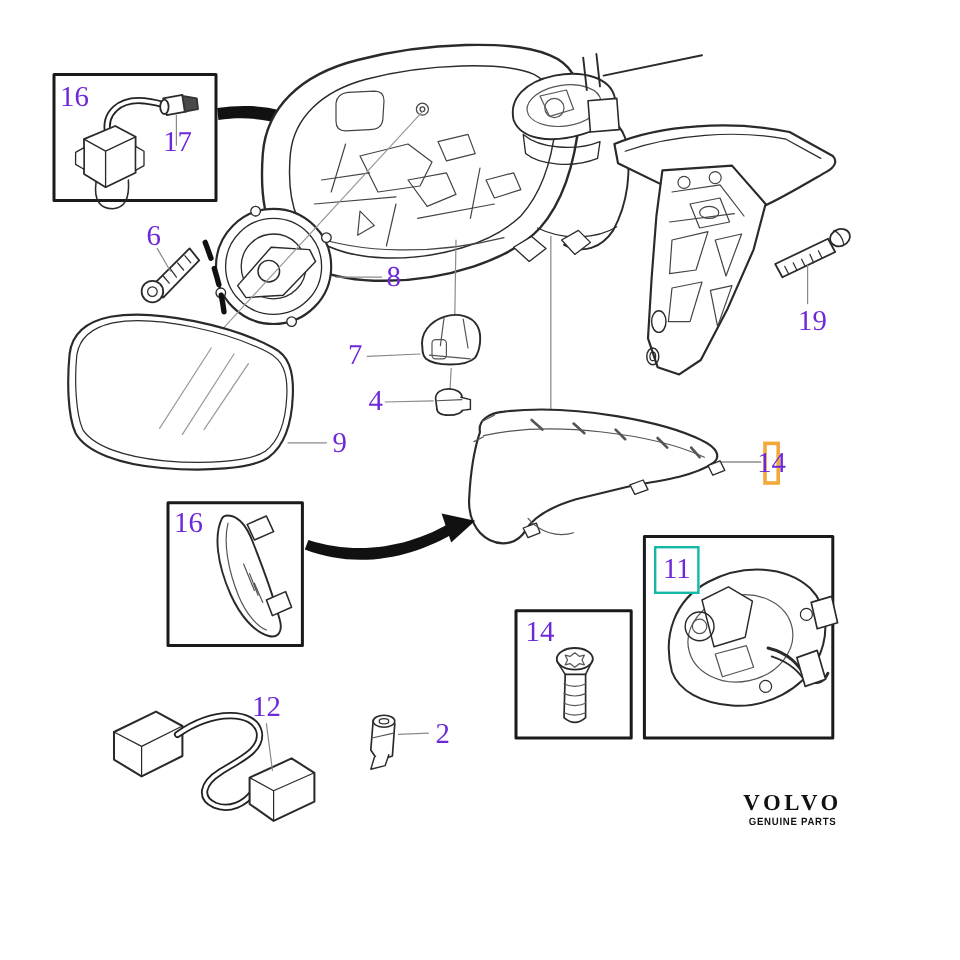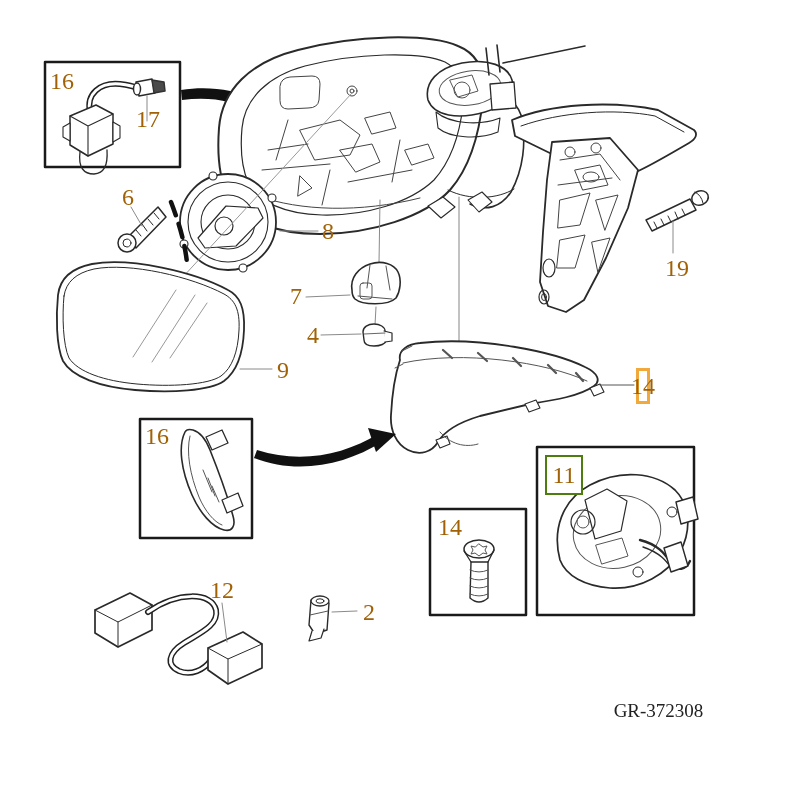--- a/index.html
+++ b/index.html
@@ -1,25 +1,25 @@
 <!DOCTYPE html>
 <html><head>
 <meta charset="utf-8">
 <style>
   html,body{margin:0;padding:0;background:#ffffff;}
   #stage{position:relative;width:800px;height:800px;background:#ffffff;overflow:hidden;
          font-family:"Liberation Serif", serif;}
   #art{position:absolute;left:0;top:0;}
-  .plabel{position:absolute;transform:translate(-50%,-50%);font-size:24px;color:#a16207;
+  .plabel{position:absolute;transform:translate(-50%,-50%);font-size:24px;color:#6d28d9;
           line-height:1;white-space:nowrap;}
   .callout-box{position:absolute;display:flex;align-items:center;justify-content:center;
           box-sizing:border-box;background:#ffffff;}
   .callout-box .plabel{position:static;transform:none;}
   #box14{left:636px;top:368px;width:14px;height:36px;border:3px solid #F2A93B;}
-  #box11{left:545px;top:455px;width:38px;height:40px;border:2px solid #4d7c0f;}
+  #box11{left:545px;top:455px;width:38px;height:40px;border:2px solid #14b8a6;}
   #logo{position:absolute;left:598px;top:660px;width:125px;text-align:center;color:#111;}
   #brand{font-family:"Liberation Serif", serif;font-weight:bold;font-size:19px;
          letter-spacing:3px;line-height:1.05;}
   #tagline{font-family:"Liberation Sans", sans-serif;font-weight:bold;font-size:8px;
          letter-spacing:0.6px;transform:scaleY(1.1);}
   #docnum{position:absolute;left:596px;top:700px;width:125px;text-align:center;
           font-size:19px;color:#222;font-family:"Liberation Serif", serif;}
 </style>
 </head>
 <body>
@@ -283,15 +283,18 @@
 <div class="plabel" style="left:222px;top:590px">12</div>
 <div class="plabel" style="left:369px;top:612px">2</div>
 
 <div id="box14" class="callout-box">
   <div class="plabel">14</div>
 </div>
 <div id="box11" class="callout-box">
   <div class="plabel">11</div>
 </div>
 
-<div id="docnum">GR-372308</div>
-
+<div id="logo">
+  <div id="brand">VOLVO</div>
+  <div id="tagline">GENUINE PARTS</div>
 </div>
 
+</div>
+
 </body></html>

